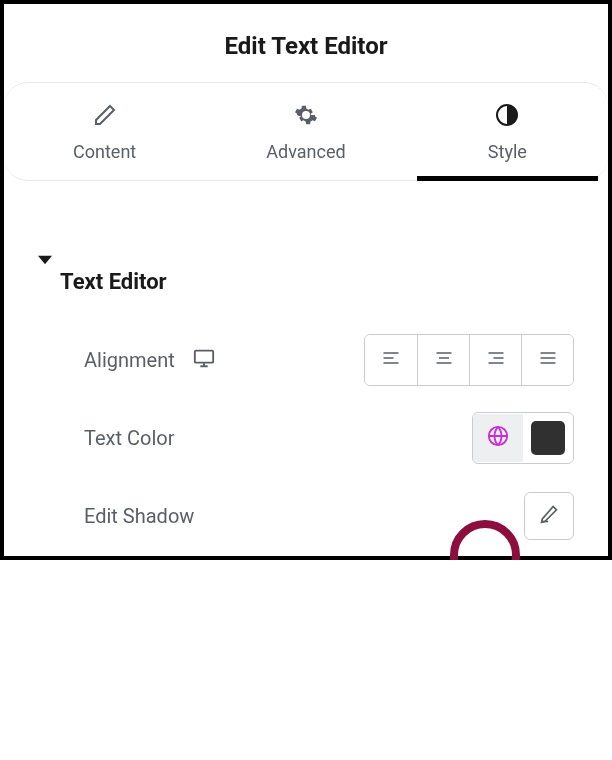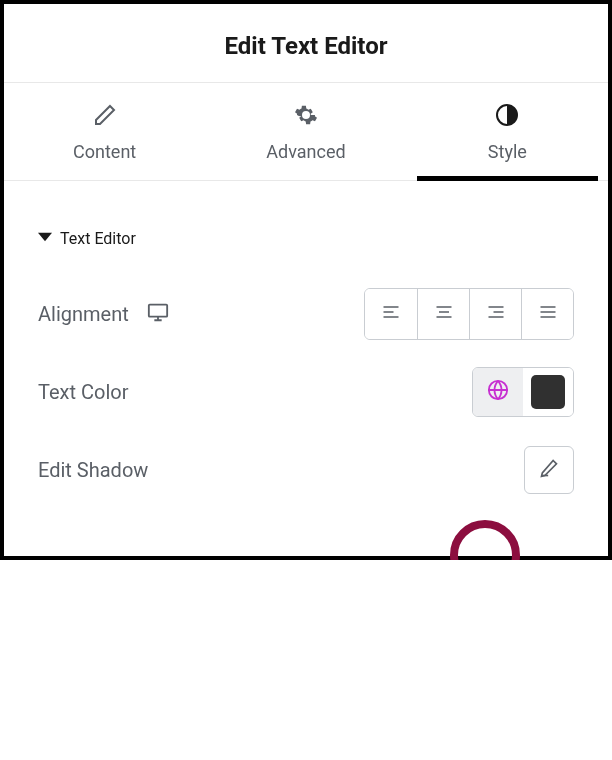--- a/index.html
+++ b/index.html
@@ -21,20 +21,21 @@
   }
   .header-title {
     font-size: 24px;
     font-weight: 700;
     color: #1a1a1a;
   }
   .tabs {
     display: flex;
     border-top: 1px solid #e8e8e8;
     border-bottom: 1px solid #e8e8e8;
+    border-radius: 24px;
   }
   .tab {
     flex: 1;
     display: flex;
     flex-direction: column;
     align-items: center;
     justify-content: center;
     padding: 20px 0 18px;
     cursor: pointer;
     position: relative;
@@ -59,32 +60,33 @@
   .panel {
     padding: 48px 34px 0;
   }
   .section-header {
     display: flex;
     align-items: center;
     gap: 8px;
     margin-bottom: 40px;
   }
   .section-title {
-    font-size: 16px;
-    font-weight: 400;
+    font-size: 22px;
+    font-weight: 700;
     color: #1a1a1a;
+    margin-top: 40px;
   }
   .caret { color: #1a1a1a; }
 
   .row {
     display: flex;
-    align-items: center;
     justify-content: space-between;
     min-height: 52px;
     margin-bottom: 26px;
+    margin-left: 46px;
   }
   .row-left {
     display: flex;
     align-items: center;
     gap: 18px;
   }
   .row-label {
     font-size: 20px;
     color: #5a5f66;
   }

